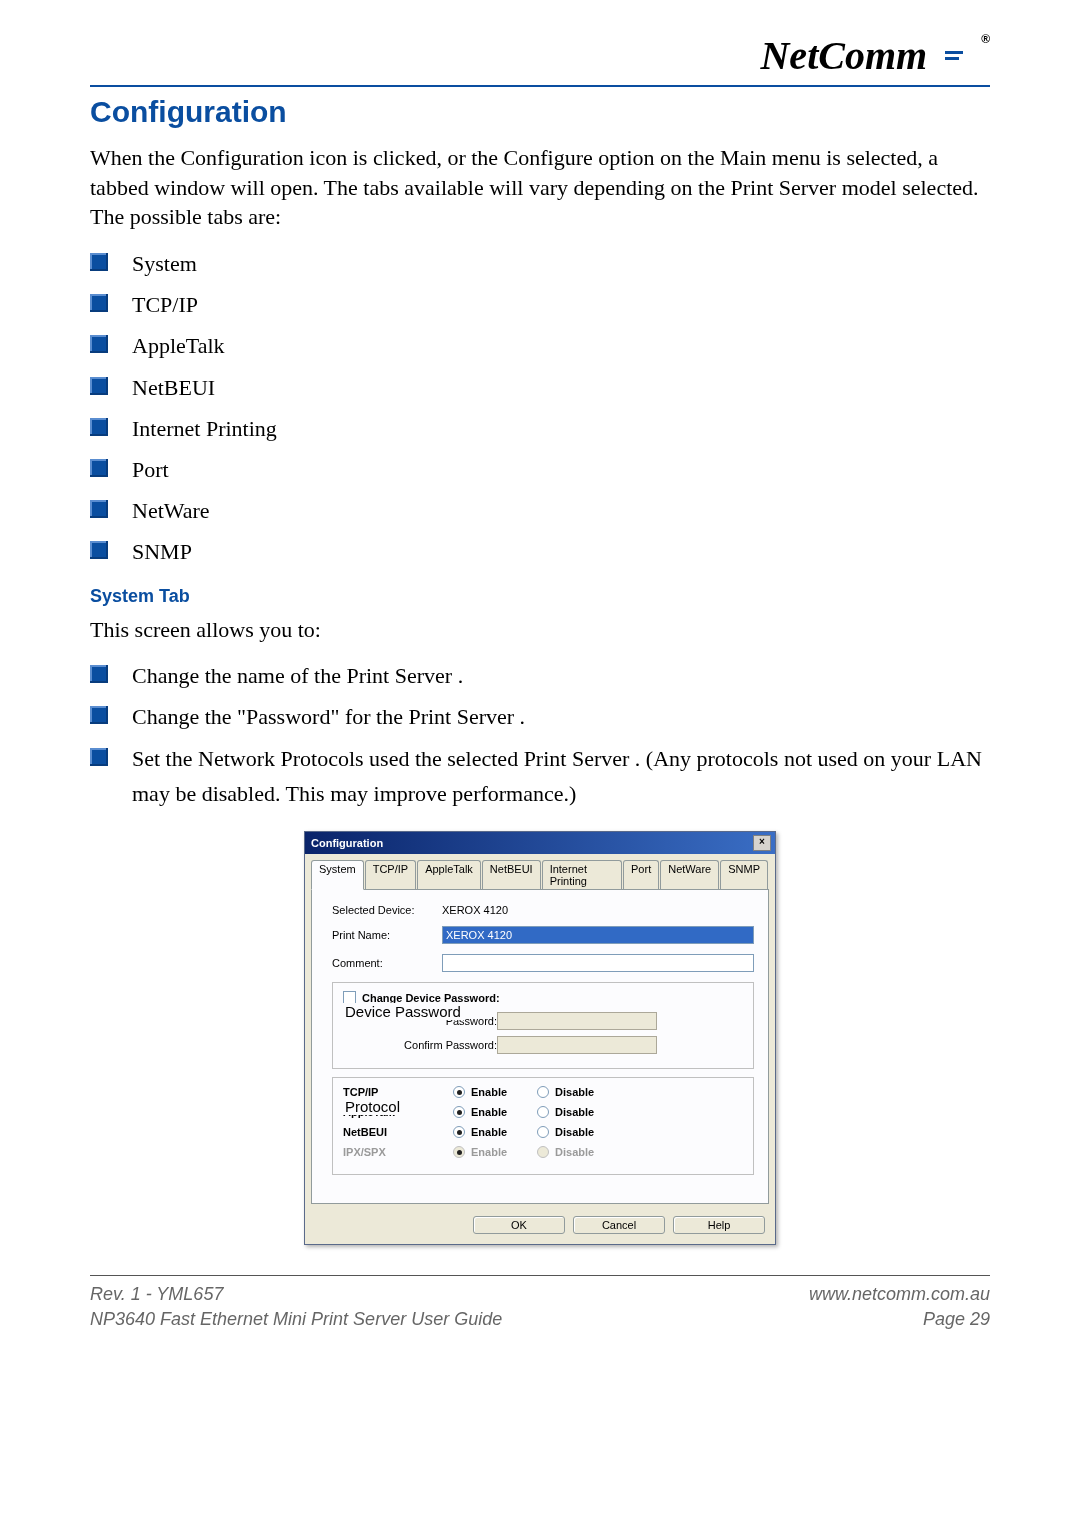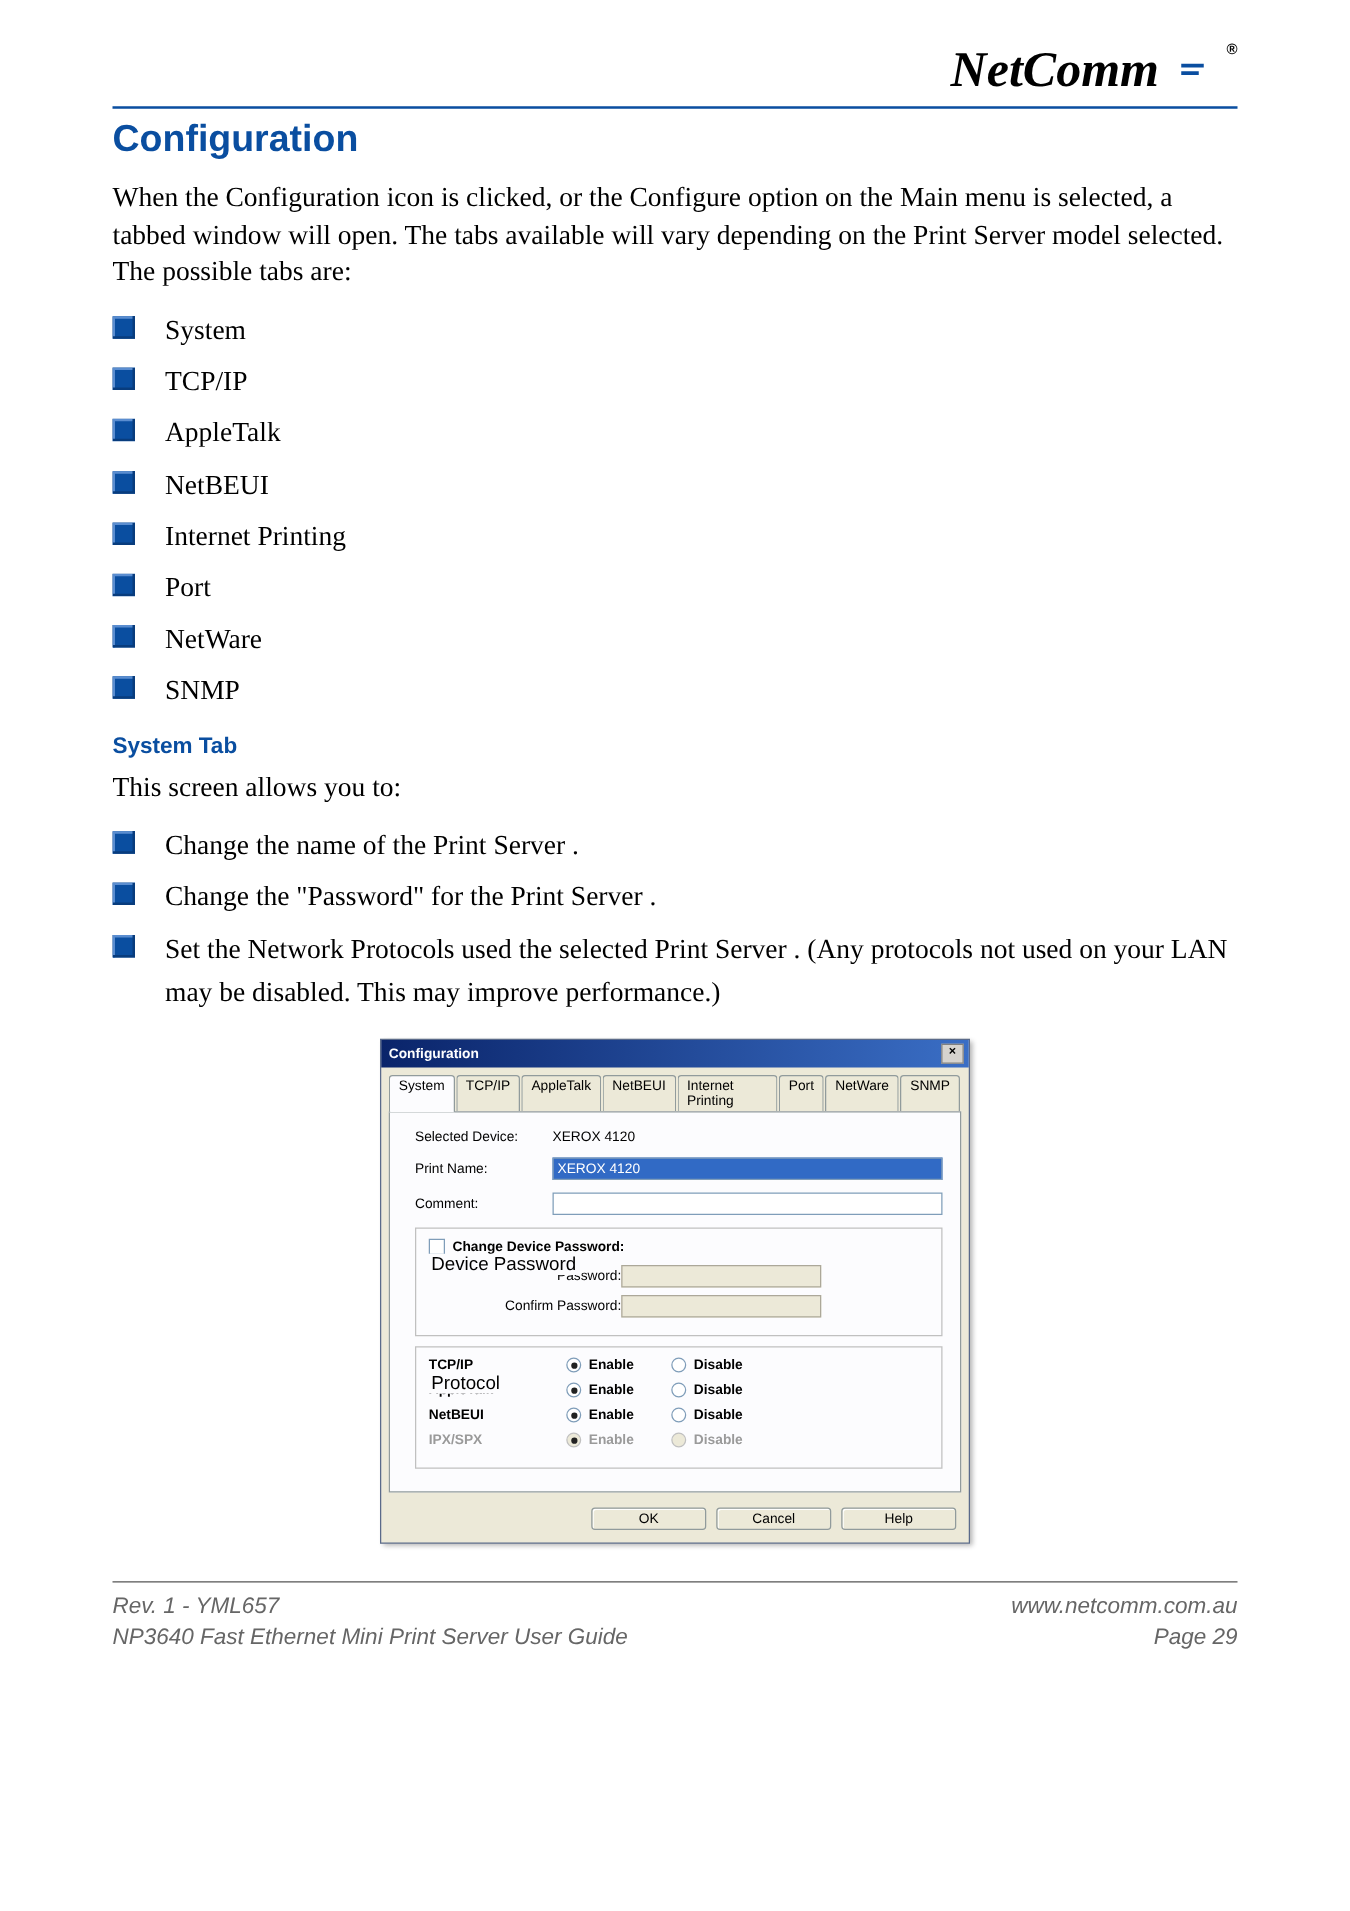--- a/index.html
+++ b/index.html
@@ -151,21 +151,21 @@
     background: #fcfcfe;
     border-bottom: 1px solid #fcfcfe;
     z-index: 2;
     padding-bottom: 3px;
     margin-bottom: -1px;
   }
   .tab-body {
     margin: 0 6px 6px 6px;
     border: 1px solid #919b9c;
     background: #fcfcfe;
-    padding: 14px 14px 10px 20px;
+    padding: 14px 14px 20px 20px;
     position: relative;
     z-index: 1;
   }
   .row {
     display: flex;
     align-items: center;
     margin-bottom: 10px;
   }
   .row .lbl {
     width: 110px;

